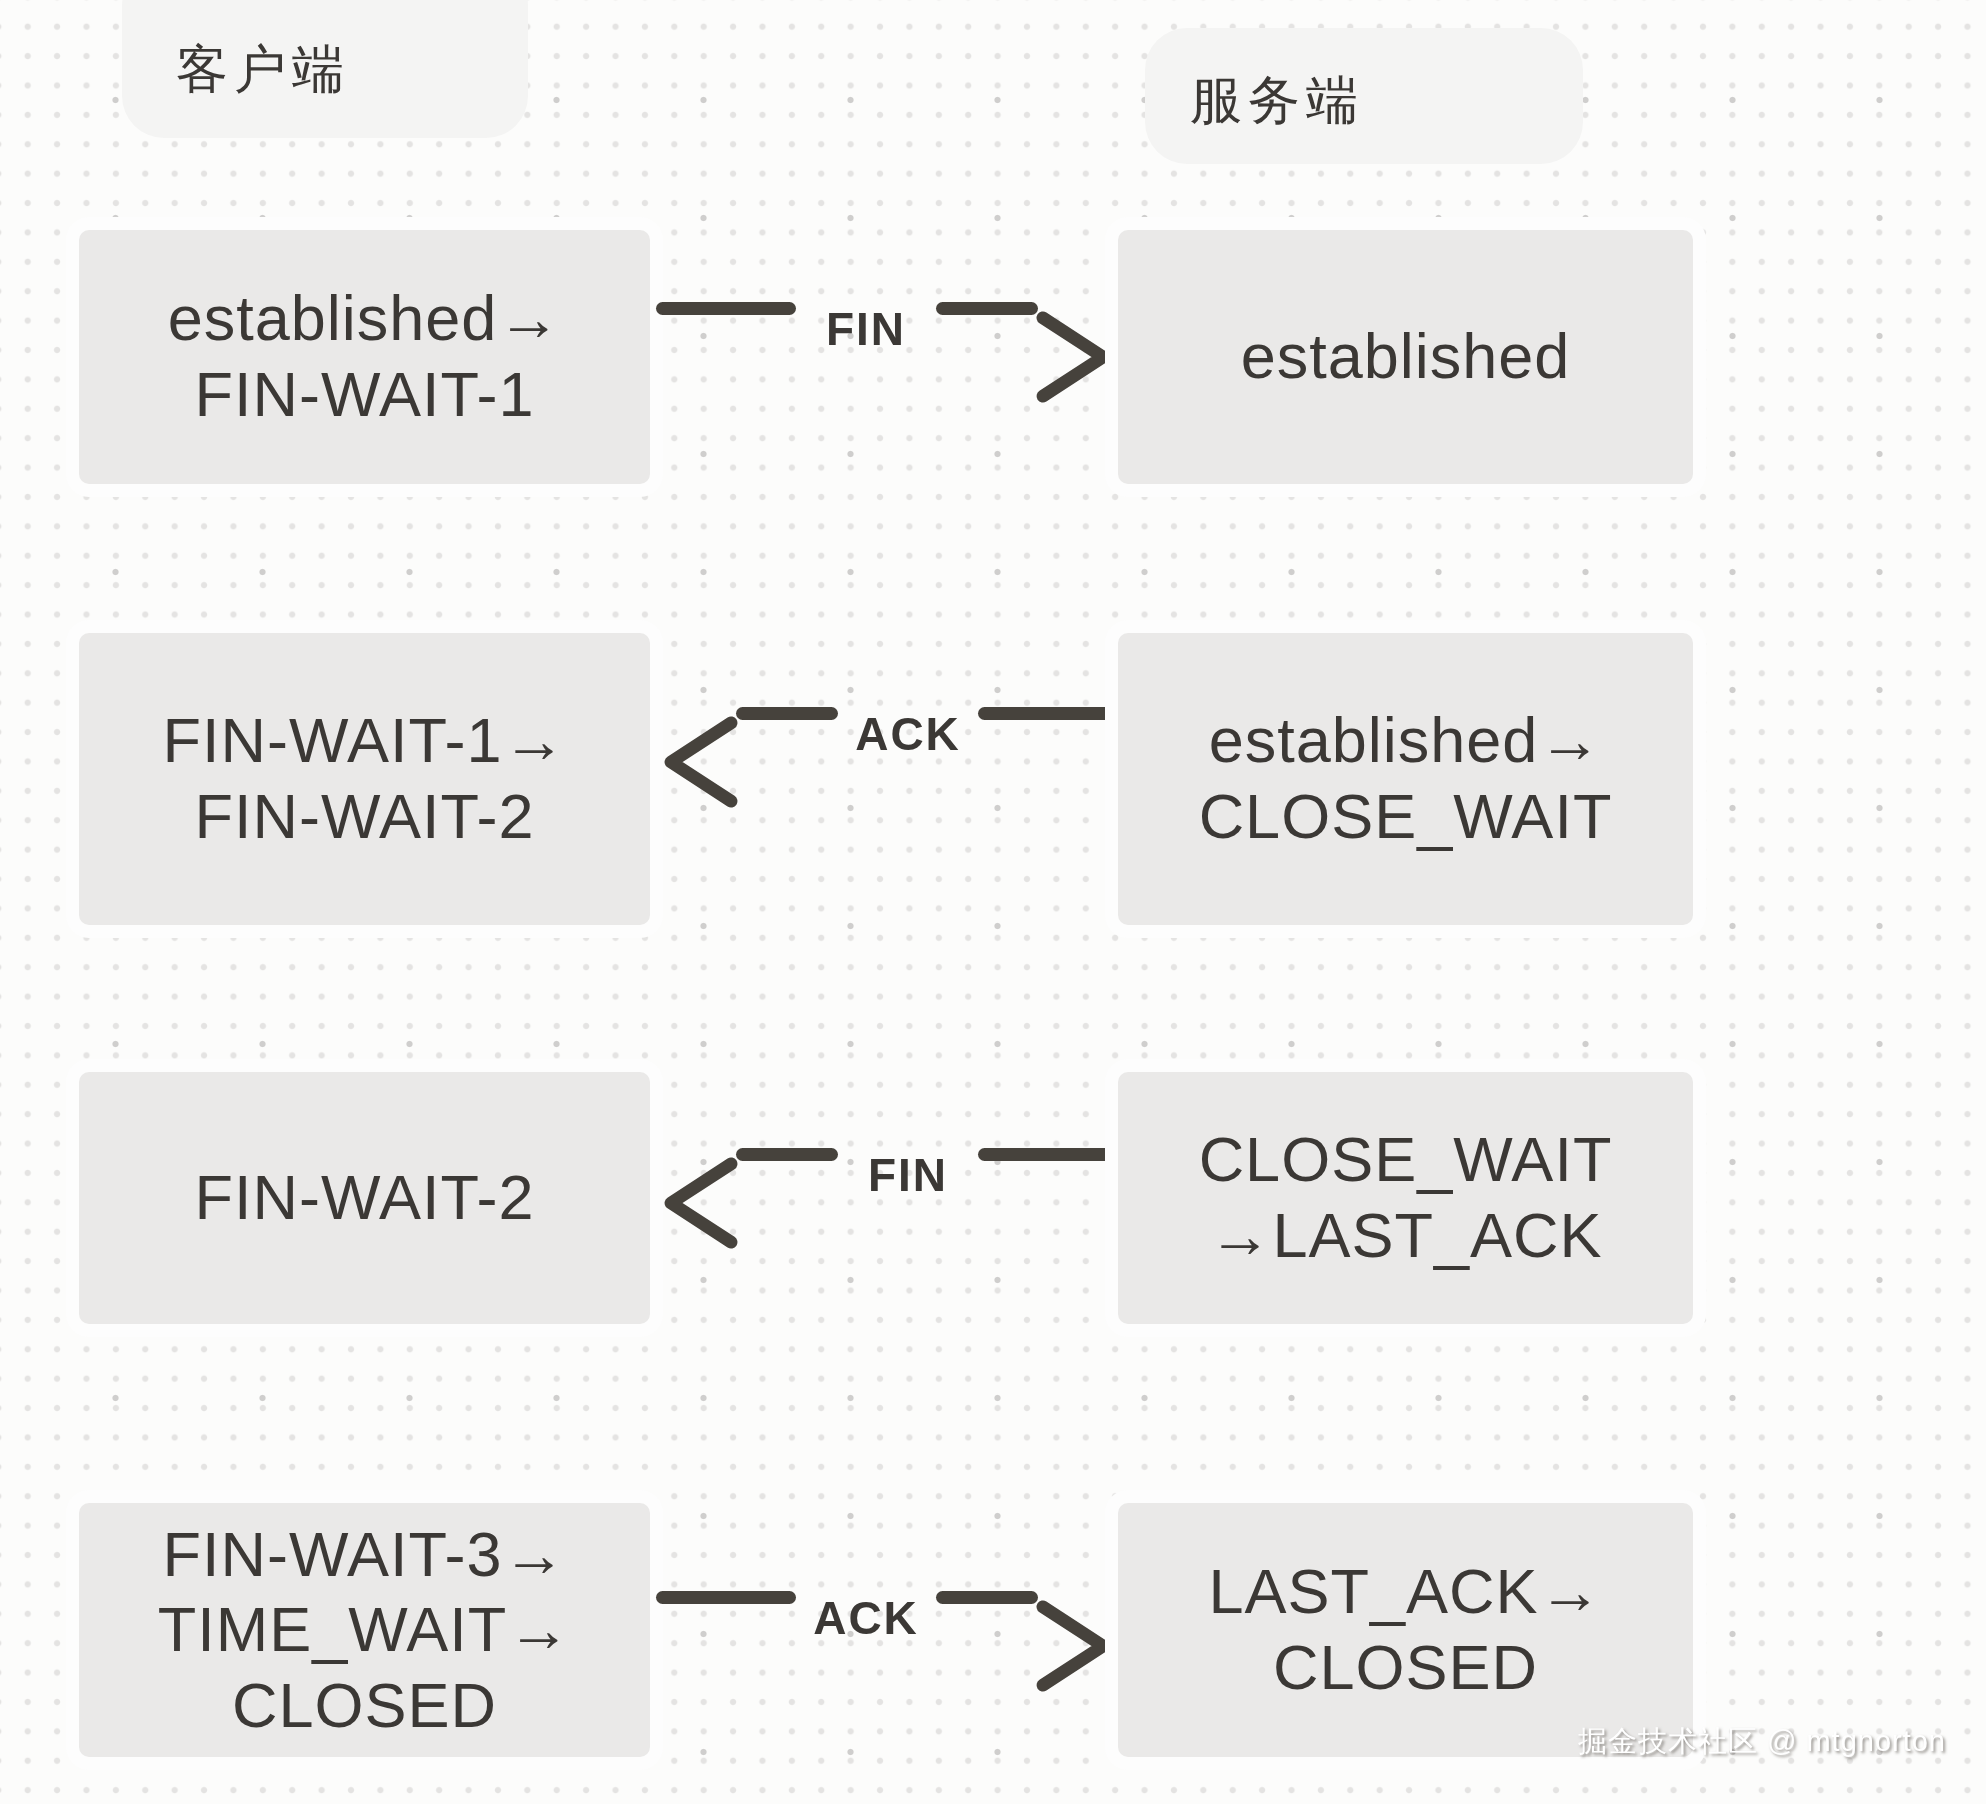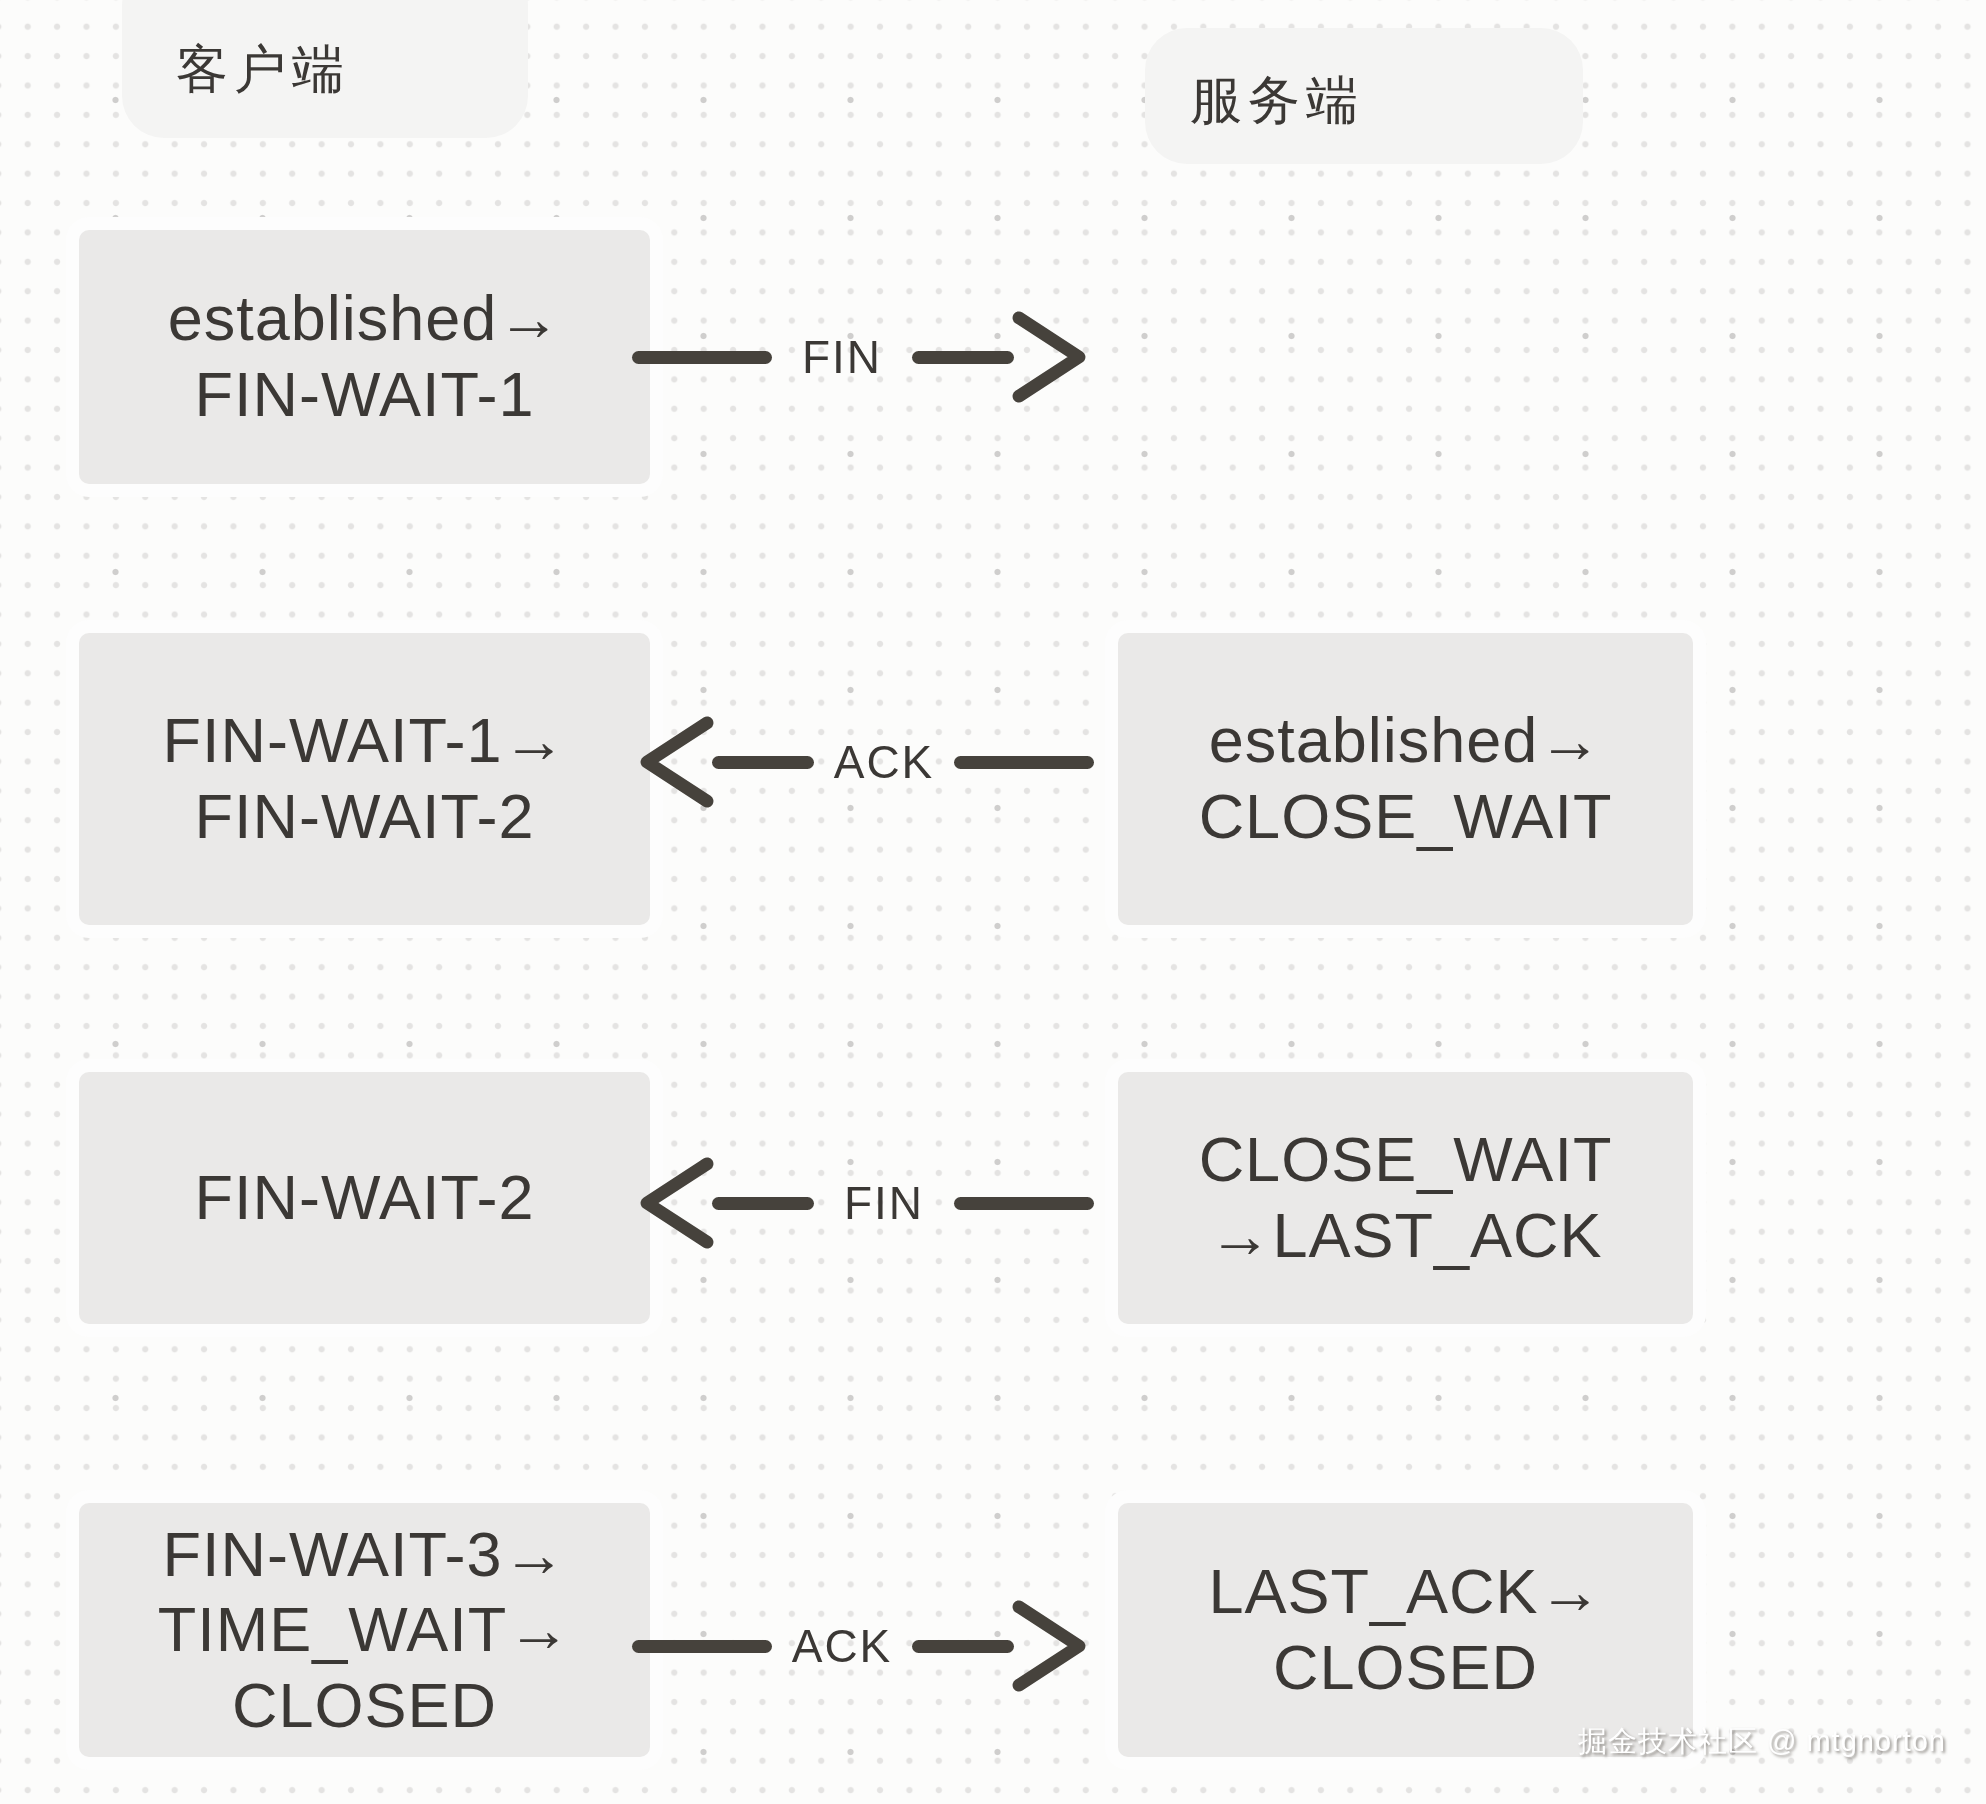--- a/index.html
+++ b/index.html
@@ -35,21 +35,21 @@
     font-size:63px;line-height:1.2;letter-spacing:1px;
   }
   .state-box.client{left:79px;width:571px;}
   .state-box.server{left:1118px;width:575px;}
   .row0{top:230px;height:254px;}
   .row1{top:633px;height:292px;}
   .row2{top:1072px;height:252px;}
   .row3{top:1503px;height:254px;}
 
   
-  .arrow{position:absolute;left:632px;width:462px;height:110px;display:flex;align-items:center;}
+  .arrow{position:absolute;left:656px;width:462px;height:110px;display:flex;align-items:flex-start;font-weight:bold;}
   .arrow.row0{top:302px;height:110px;}
   .arrow.row1{top:707px;height:110px;}
   .arrow.row2{top:1148px;height:110px;}
   .arrow.row3{top:1591px;height:110px;}
   .seg{height:13px;background:var(--arrow,#46423c);border-radius:7px;flex:none;}
   .seg.a{width:140px;}
   .seg.b{width:102px;}
   .alabel{width:140px;flex:none;text-align:center;font-size:46px;color:var(--text,#3b3835);letter-spacing:2px;}
   .head{flex:none;margin-left:-6px;}
   .head path{stroke:var(--arrow,#46423c);}
@@ -78,20 +78,21 @@
   <div class="state-box client row0">established→
 FIN-WAIT-1</div>
   <div class="arrow row0 right">
     <div class="seg a"></div>
     <span class="alabel">FIN</span>
     <div class="seg b"></div>
     <svg class="head" width="82" height="110" viewBox="0 0 90 110">
       <path d="M12 12 L78 55 L12 98" fill="none" stroke-width="14" stroke-linecap="round" stroke-linejoin="round"></path>
     </svg>
   </div>
+  <div class="state-box server row0">established</div>
 
   <div class="state-box client row1">FIN-WAIT-1→
 FIN-WAIT-2</div>
   <div class="arrow row1 left">
     <div class="seg a"></div>
     <span class="alabel">ACK</span>
     <div class="seg b"></div>
     <svg class="head" width="82" height="110" viewBox="0 0 90 110">
       <path d="M12 12 L78 55 L12 98" fill="none" stroke-width="14" stroke-linecap="round" stroke-linejoin="round"></path>
     </svg>

